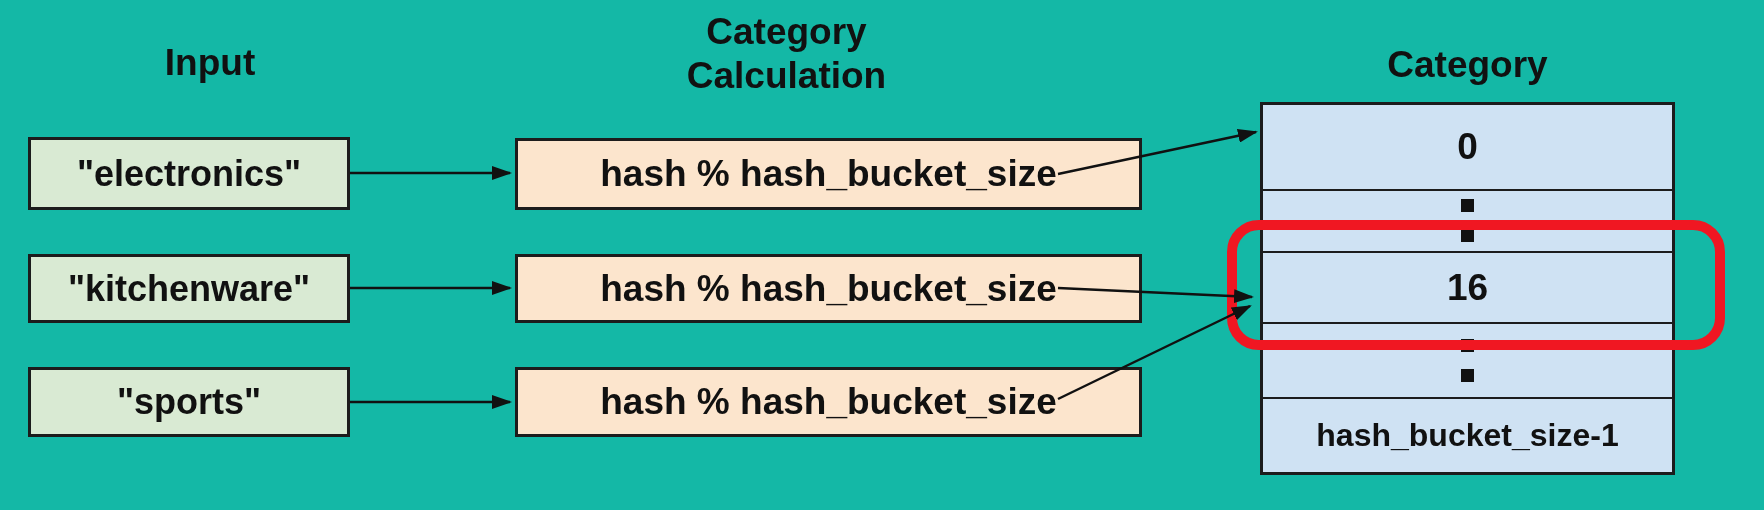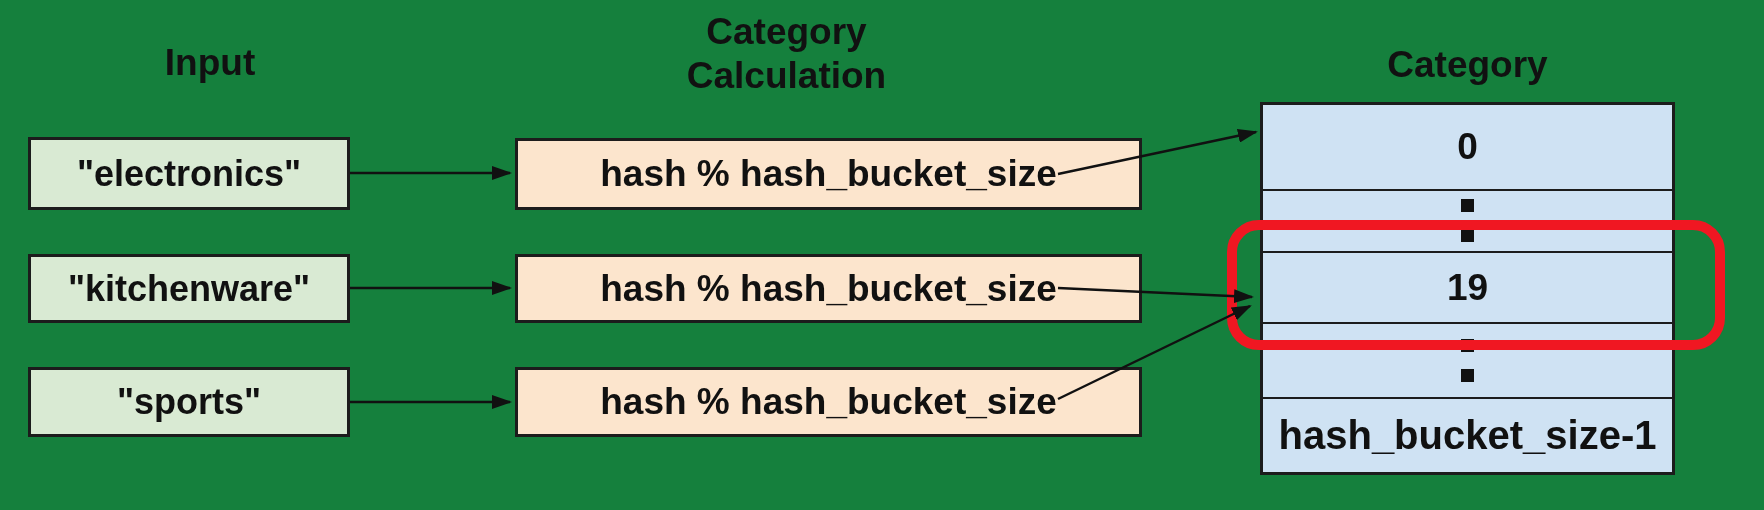--- a/index.html
+++ b/index.html
@@ -6,21 +6,21 @@
     --green-fill:#d9ead3;
     --orange-fill:#fce5cd;
     --blue-fill:#cfe2f3;
     --highlight-red:#f01722;
     --ink:#111111;
   }
   html,body{margin:0;padding:0;background:#ffffff;}
   .canvas{
     position:relative;
     width:1764px;height:510px;
-    background:#15803d;
+    background:#14b8a6;
     overflow:hidden;
     font-family:"Liberation Sans", sans-serif;
     font-weight:700;
     color:var(--ink);
   }
   .hdr{
     position:absolute;
     text-align:center;
     font-size:37px;
     line-height:44px;
@@ -84,26 +84,26 @@
   <div class="box calc-box" style="top:138px;height:72px;">hash % hash_bucket_size</div>
   <div class="box calc-box" style="top:254px;height:69px;">hash % hash_bucket_size</div>
   <div class="box calc-box" style="top:367px;height:70px;">hash % hash_bucket_size</div>
 
   <div class="bucket-table">
     <div class="trow" style="height:85px;">0</div>
     <div class="trow ellipsis-cell" style="height:63px;">
       <span class="dot"></span>
       <span class="dot"></span>
     </div>
-    <div class="trow" style="height:73px;">19</div>
+    <div class="trow" style="height:73px;">16</div>
     <div class="trow ellipsis-cell" style="height:76px;">
       <span class="dot"></span>
       <span class="dot"></span>
     </div>
-    <div class="trow" style="height:76px;font-size:40px;">hash_bucket_size-1</div>
+    <div class="trow" style="height:76px;font-size:32px;">hash_bucket_size-1</div>
   </div>
 
   <div class="highlight-ring"></div>
 
   <svg class="arrow-layer" width="1764" height="510" viewBox="0 0 1764 510">
     <defs>
       <marker id="ah" viewBox="0 0 20 14" refX="18" refY="7" markerWidth="20" markerHeight="14" orient="auto" markerUnits="userSpaceOnUse">
         <path d="M0,0 L20,7 L0,14 Z" fill="#111"></path>
       </marker>
     </defs>

